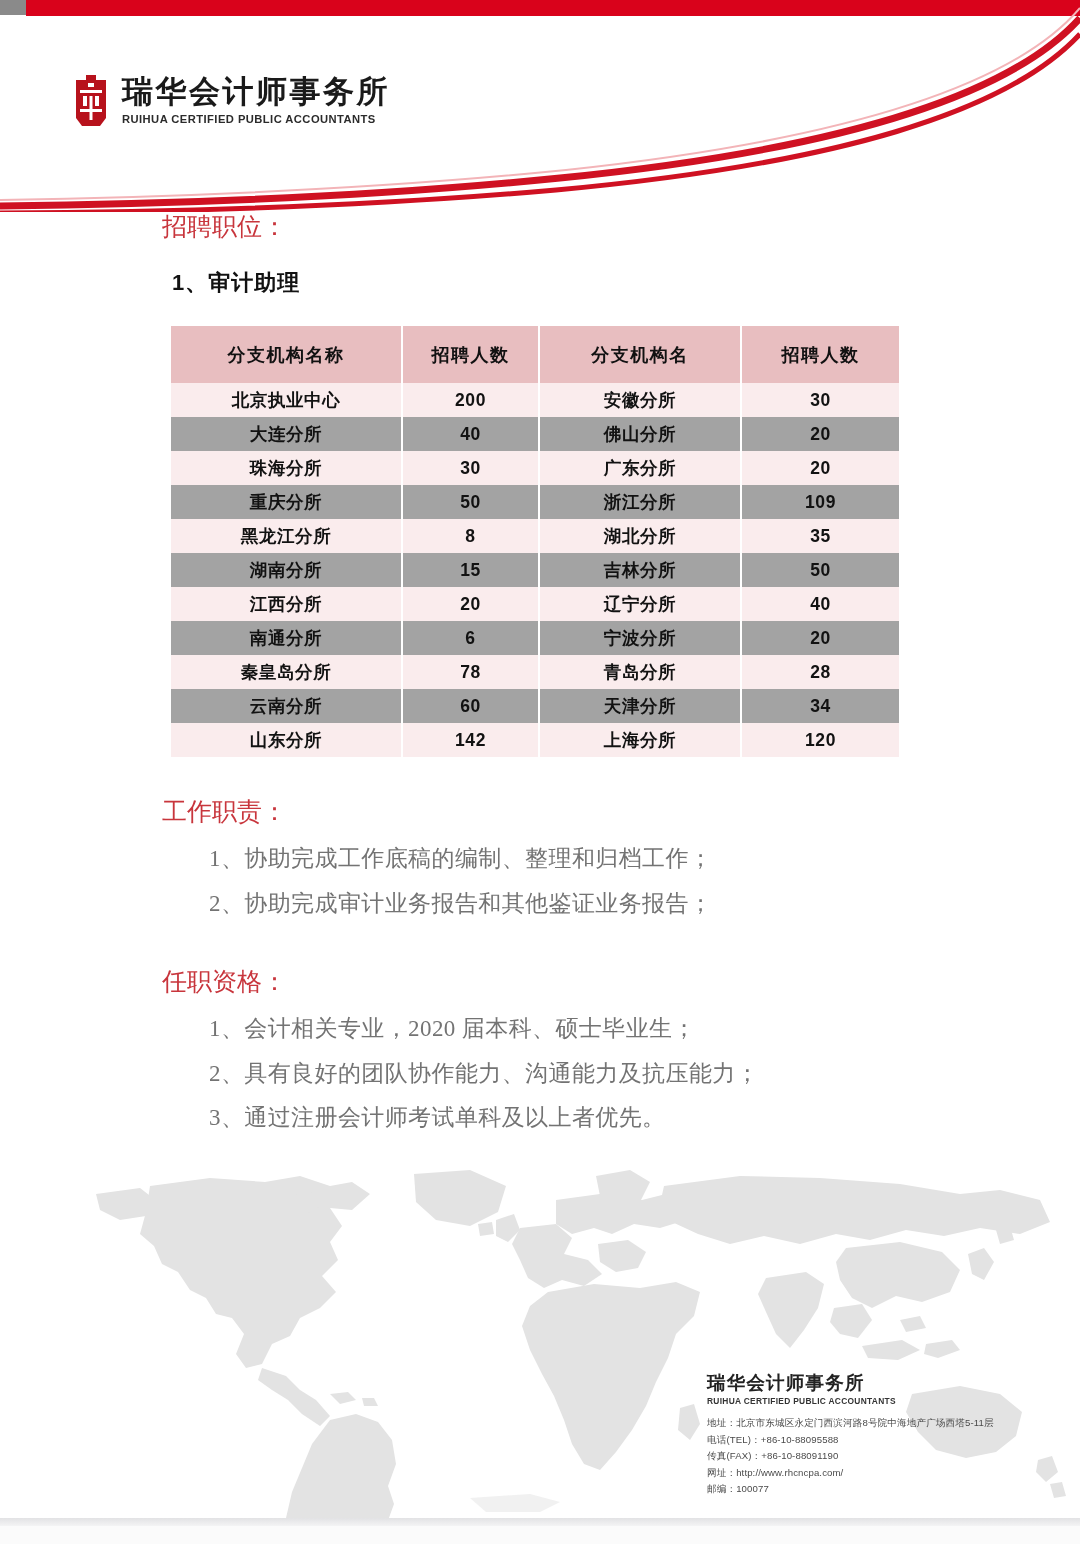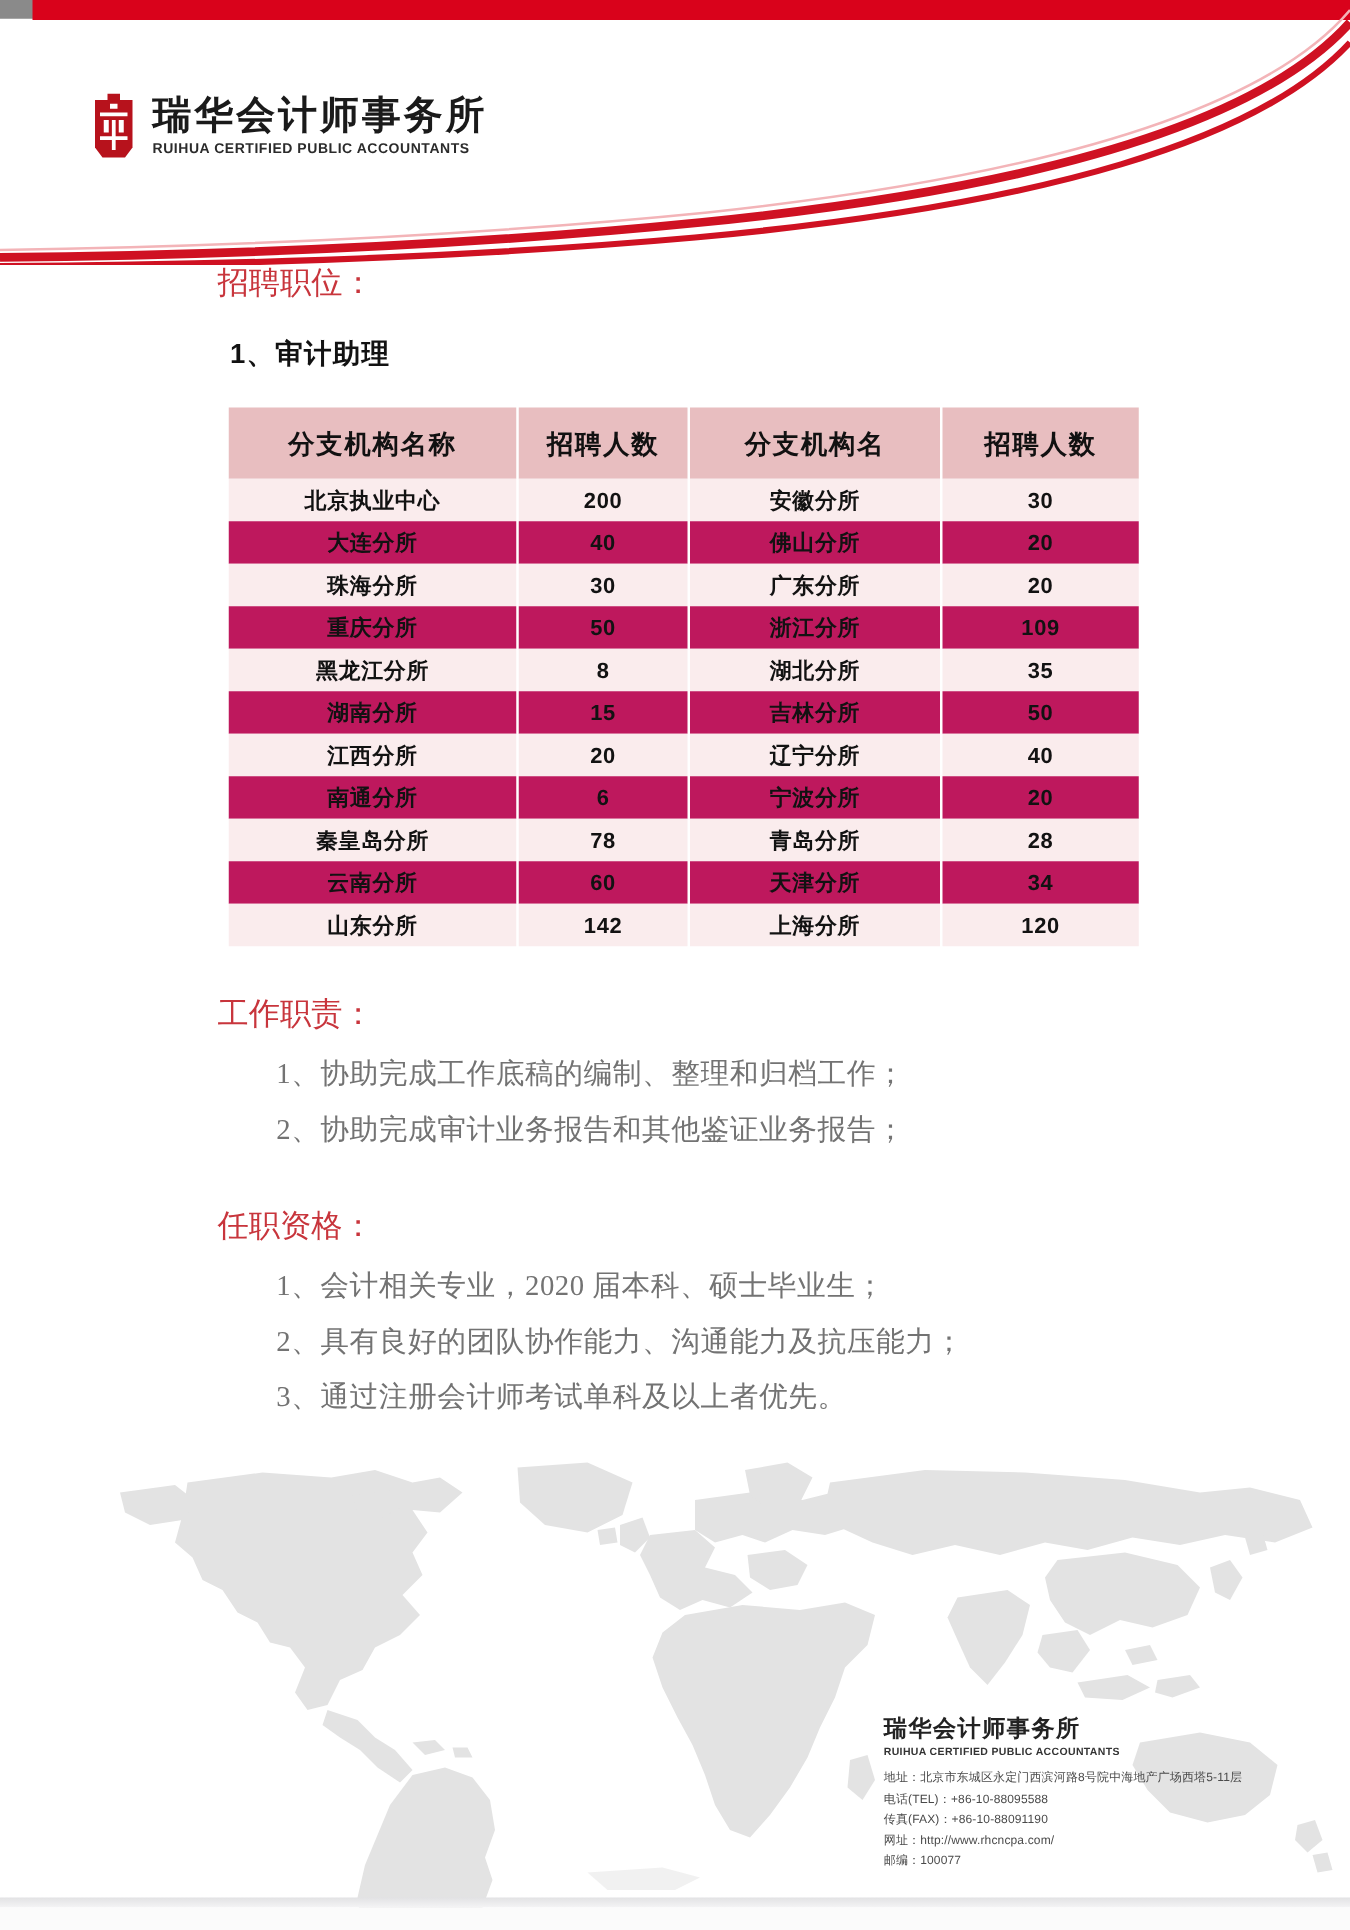--- a/index.html
+++ b/index.html
@@ -83,21 +83,21 @@
     color: #2b2b2b;
     margin-top: 4px;
     white-space: nowrap;
     transform: scaleX(0.99);
     transform-origin: left center;
   }
 
   
   .content {
     position: absolute;
-    left: 16px;
+    left: 4px;
     top: 212px;
     width: 876px;
   }
   .sec-heading {
     color: #c8353c;
     font-size: 25px;
     font-weight: normal;
     margin-left: 158px;
     line-height: 1.2;
   }
@@ -120,40 +120,40 @@
   table.jobs {
     border-collapse: separate;
     border-spacing: 2px 0;
     width: 730px;
     table-layout: fixed;
   }
   table.jobs th {
     background: #e8bec0;
     color: #111;
     font-family: "Liberation Sans", "DejaVu Sans", sans-serif;
-    font-size: 21px;
+    font-size: 18px;
     font-weight: bold;
     letter-spacing: 1.5px;
     height: 55px;
     text-align: center;
     vertical-align: middle;
   }
   table.jobs td {
     font-family: "Liberation Sans", "DejaVu Sans", sans-serif;
     font-size: 17.5px;
     font-weight: bold;
     color: #121212;
     height: 32px;
     text-align: center;
     vertical-align: middle;
     letter-spacing: 0.6px;
     margin-left: 38px;
   }
   table.jobs tr.odd td { background: #faeced; }
-  table.jobs tr.even td { background: #be185d; }
+  table.jobs tr.even td { background: #a3a3a3; }
   .col-a { width: 230px; }
   .col-b { width: 135px; }
   .col-c { width: 200px; }
   .col-d { width: 157px; }
 
   
   .block { margin-top: 40px; }
   .block .sec-heading { margin-bottom: 10px; }
   ul.items {
     list-style: none;

